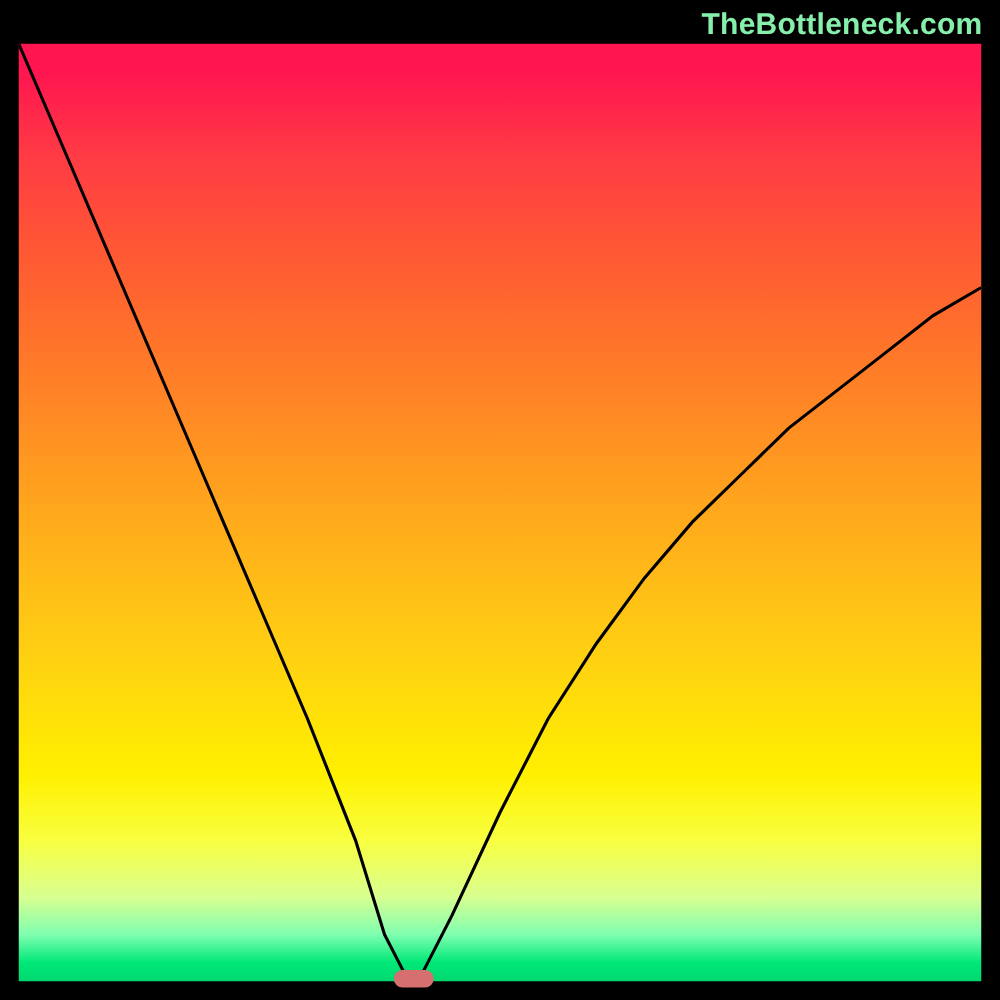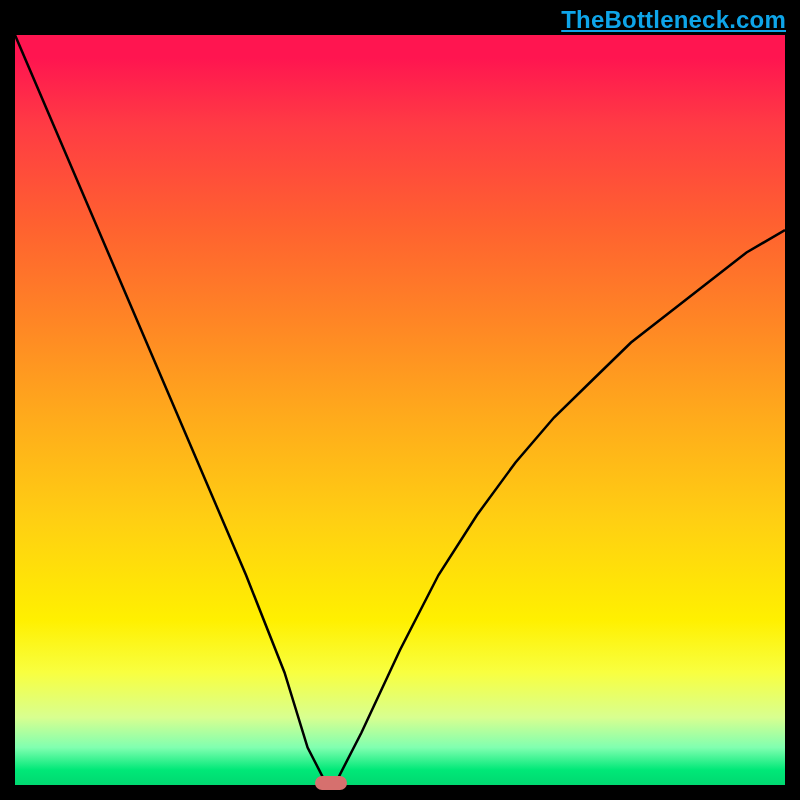--- a/index.html
+++ b/index.html
@@ -32,23 +32,22 @@
       #00d870 100%
     );
   }
   .watermark {
     position: absolute;
     top: 6px;
     right: 14px;
     font-family: Arial, Helvetica, sans-serif;
     font-size: 24px;
     font-weight: 600;
-    color: #0ea5e9;
+    color: #86efac;
     letter-spacing: 0.2px;
-    text-decoration: underline;
   }
   svg.curve {
     position: absolute;
     left: 0;
     top: 0;
     width: 100%;
     height: 100%;
   }
   .marker {
     position: absolute;

